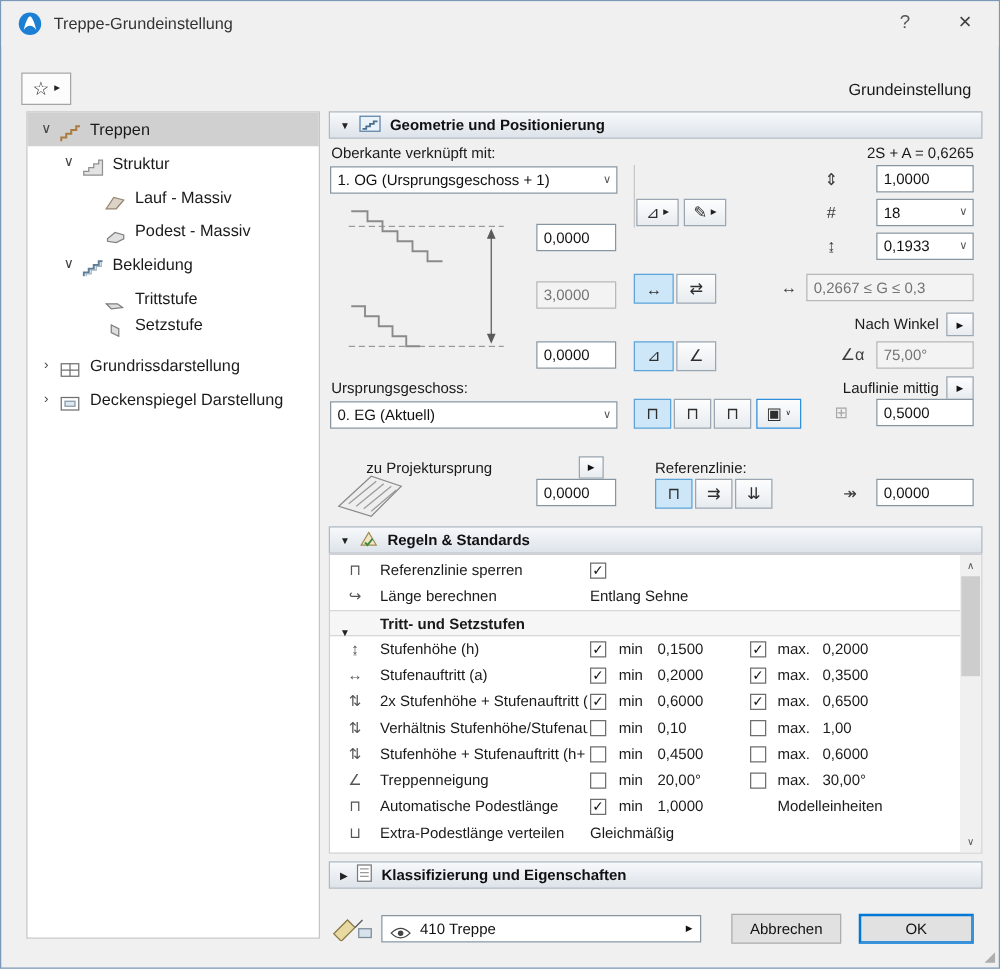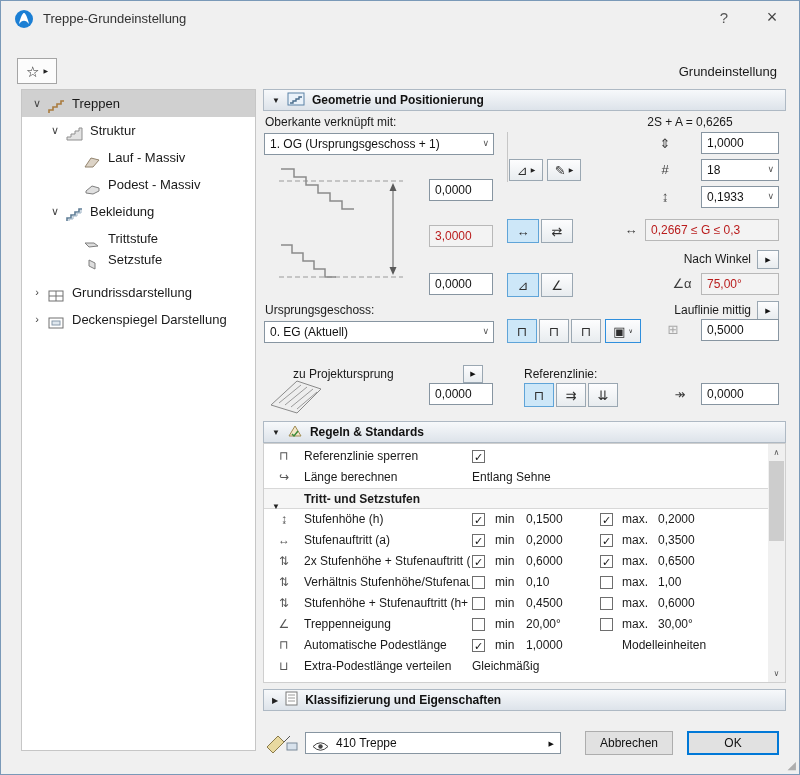--- a/index.html
+++ b/index.html
@@ -19,21 +19,21 @@
 .treepanel{position:absolute;left:20px;top:88px;width:235px;height:662px;background:#fff;border:1px solid #c6c6c6}
 .trow{position:absolute;left:0;width:233px;height:27px;line-height:27px;font-size:13px;color:#1a1a1a}
 .trow.selected{background:#d0d0d0}
 .chev{position:absolute;top:0;font-size:11px;color:#444;width:14px;text-align:center}
 .ticon{position:absolute;top:6px}
 .tlabel{position:absolute;top:0;white-space:nowrap}
 .shead{position:absolute;left:262px;width:523px;height:22px;background:linear-gradient(#f7f9fb,#dde3ea);border:1px solid #aeb9c4;display:flex;align-items:center;gap:7px;padding-left:8px;font-size:12px;font-weight:bold;color:#111}
 .caret{font-size:8px;color:#222}
 .lbl{position:absolute;font-size:12px;color:#1a1a1a;white-space:nowrap}
 .field{position:absolute;height:22px;border:1px solid #8795a1;background:#fff;font-size:12px;color:#111;padding:3px 5px;white-space:nowrap;overflow:hidden}
-.field.dis{background:#f3f3f3;color:#b91c1c;border-color:#b8b8b8}
+.field.dis{background:#f3f3f3;color:#737373;border-color:#b8b8b8}
 .combo{position:absolute;height:22px;border:1px solid #8795a1;background:#fff;font-size:12px;color:#111;padding:3px 18px 3px 5px;white-space:nowrap;overflow:hidden}
 .combo-arrow{position:absolute;right:4px;top:5px;font-size:9px;color:#555;line-height:1}
 .tbtn{position:absolute;border:1px solid #9aa7b2;background:linear-gradient(#fdfdfe,#e8ecef);display:flex;align-items:center;justify-content:center;gap:3px;font-size:13px;color:#2e2e2e}
 .tbtn.sel{background:#cde7f8;border-color:#5fa4d8}
 .tbtn.combo-btn{border-color:#2f8fdd}
 .leadicon{position:absolute;font-size:13px;color:#3c3c3c;text-align:center;white-space:nowrap}
 .leadicon.dim{color:#a8a8a8}
 .flyout{position:absolute;border:1px solid #9aa7b2;background:linear-gradient(#fdfdfe,#e8ecef);display:flex;align-items:center;justify-content:center;font-size:7px;color:#111}
 .vdiv{position:absolute;border-left:1px solid #c6c6c6}
 .diagram{position:absolute}
@@ -163,21 +163,21 @@
           <path d="M3 11 h3 v-2 h3 v-2 h3 v-2 h3" fill="none" stroke="#4a6d8c" stroke-width="1.4"></path>
         </svg></span>
     <span>Geometrie und Positionierung</span>
   </div>
 
   <span class="lbl" style="left:264px;top:114px">Oberkante verknüpft mit:</span>
   <div class="combo" style="left:263px;top:132px;width:230px">
     <span>1. OG (Ursprungsgeschoss + 1)</span>
     <span class="combo-arrow">∨</span>
   </div>
-  <span class="lbl" style="left:600px;top:114px;width:178px;text-align:center">2S + A = 0,6265</span>
+  <span class="lbl" style="left:600px;top:114px;width:178px;text-align:right">2S + A = 0,6265</span>
   <span class="vdiv" style="left:506px;top:131px;height:50px"></span>
 
   <div class="tbtn" style="left:508px;top:158px;width:34px;height:22px">
     <span>⊿</span>
     <span class="mini-arrow">▶</span>
   </div>
   <div class="tbtn" style="left:546px;top:158px;width:34px;height:22px">
     <span>✎</span>
     <span class="mini-arrow">▶</span>
   </div>

